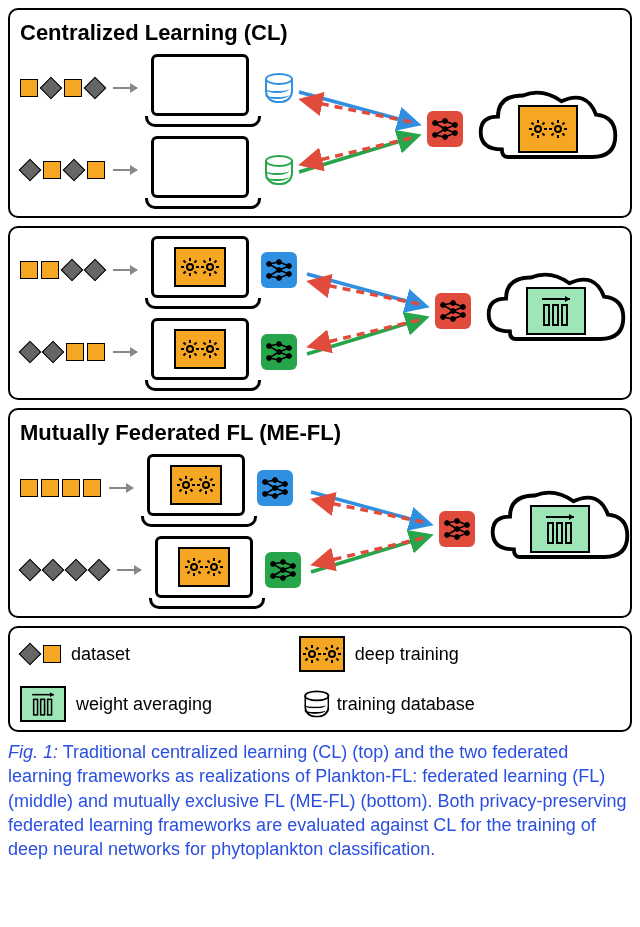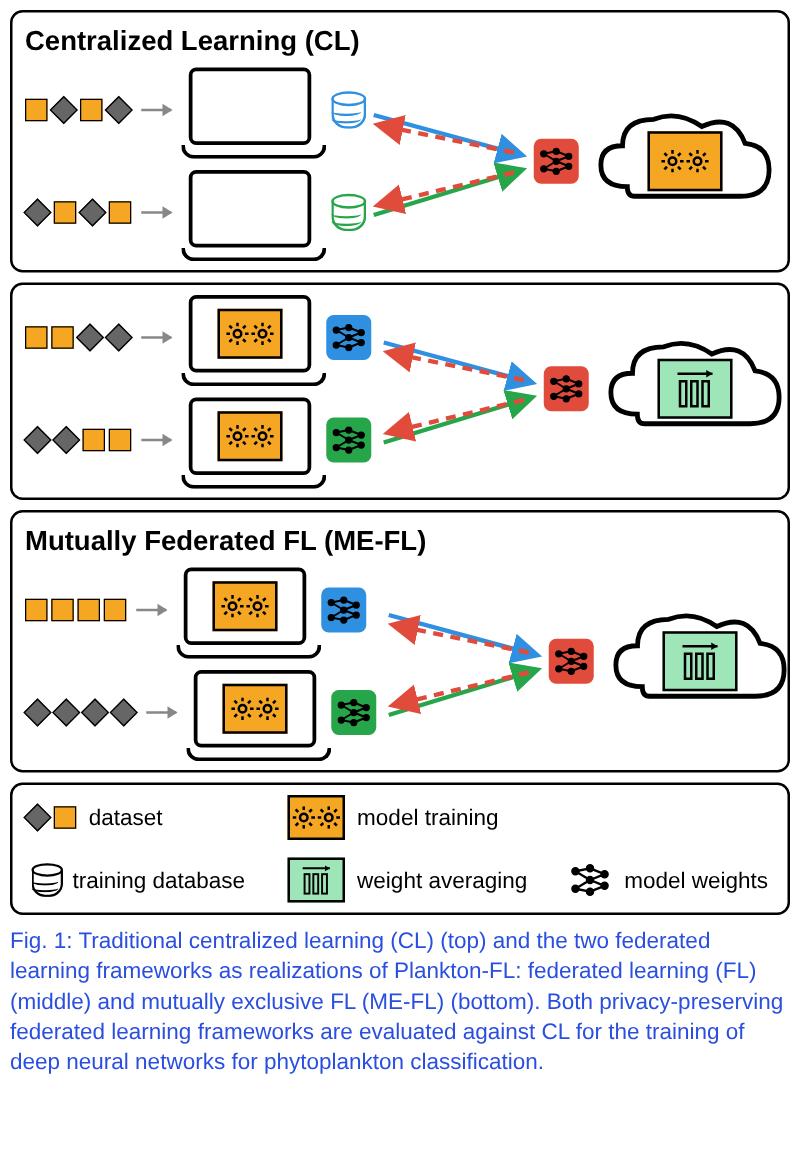--- a/index.html
+++ b/index.html
@@ -109,21 +109,21 @@
   .conn svg { position:absolute; inset:0; }
   
   .legend-grid {
     display:grid; grid-template-columns: auto auto auto; column-gap:28px; row-gap:14px;
     align-items:center;
   }
   .leg-item { display:flex; align-items:center; gap:10px; font-size:18px; }
   .caption {
     color:#2a4fe0; font-size:18px; line-height:1.35; margin-top:8px;
   }
-  .caption .fig-label { }
+  .caption .fig-label { font-style: italic; }
 </style>
 </head>
 <body>
 
 <svg width="0" height="0" style="position:absolute">
   <defs>
     <g id="gear">
       <circle cx="9" cy="9" r="3" fill="none" stroke="#000" stroke-width="2"></circle>
       <g stroke="#000" stroke-width="2">
         <line x1="9" y1="0" x2="9" y2="3"></line>
@@ -435,44 +435,38 @@
     </div>
     <div class="leg-item">
       <div class="train" style="width:42px;height:32px">
         <svg class="gear" viewBox="0 0 18 18">
             <use href="#gear"></use>
           </svg>
         <svg class="gear" viewBox="0 0 18 18">
             <use href="#gear"></use>
           </svg>
       </div>
-      <span>model training</span>
+      <span>deep training</span>
     </div>
     <div></div>
+    <div class="leg-item">
+      <div class="avg" style="width:42px;height:32px">
+        <svg width="34" height="28" viewBox="0 0 40 36">
+            <use href="#avgglyph"></use>
+          </svg>
+      </div>
+      <span>weight averaging</span>
+    </div>
     <div class="leg-item">
       <div class="db" style="--c:#000;transform:scale(0.9)">
         <div class="top"></div>
           <div class="body"></div>
         <div class="ring" style="top:12px"></div>
           <div class="ring" style="top:18px"></div>
       </div>
       <span>training database</span>
     </div>
-    <div class="leg-item">
-      <div class="avg" style="width:42px;height:32px">
-        <svg width="34" height="28" viewBox="0 0 40 36">
-            <use href="#avgglyph"></use>
-          </svg>
-      </div>
-      <span>weight averaging</span>
-    </div>
-    <div class="leg-item">
-      <svg width="34" height="28" viewBox="0 0 28 24" fill="#000" stroke="#000">
-          <use href="#netglyph"></use>
-        </svg>
-      <span>model weights</span>
-    </div>
   </div>
 </div>
 
 <div class="caption">
   <span class="fig-label">Fig. 1:</span><span> Traditional centralized learning (CL) (top) and the two federated learning frameworks as realizations of Plankton-FL: federated learning (FL) (middle) and mutually exclusive FL (ME-FL) (bottom). Both privacy-preserving federated learning frameworks are evaluated against CL for the training of deep neural networks for phytoplankton classification.</span>
 </div>
 
 </body></html>

